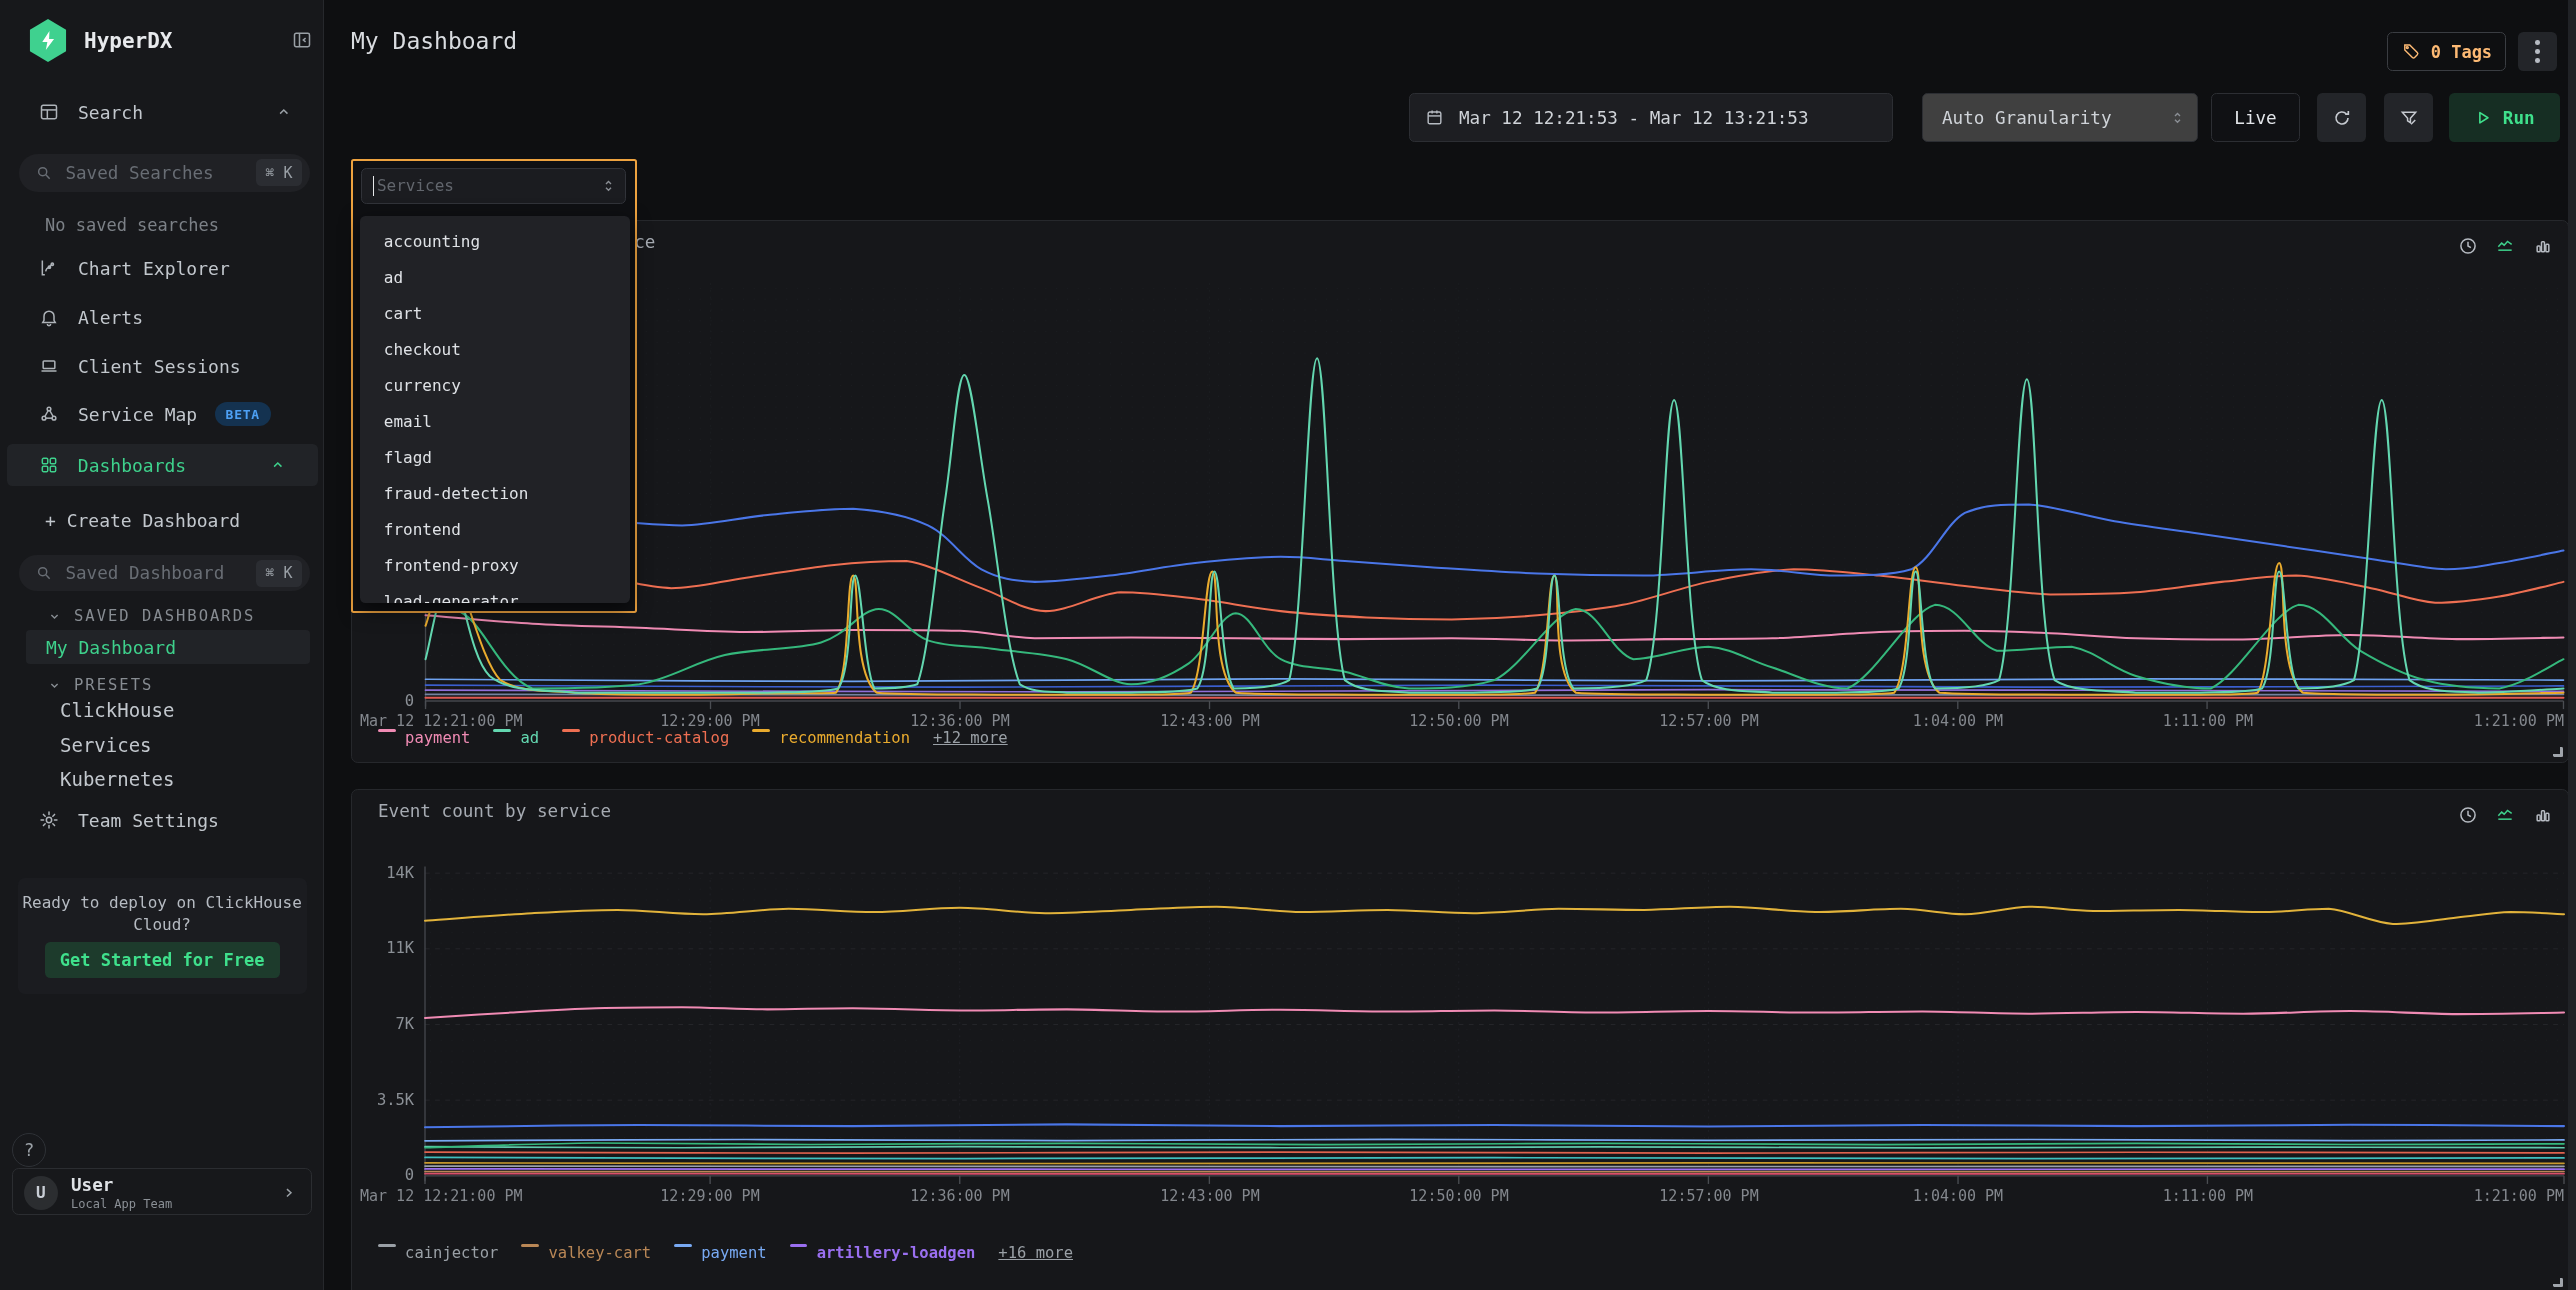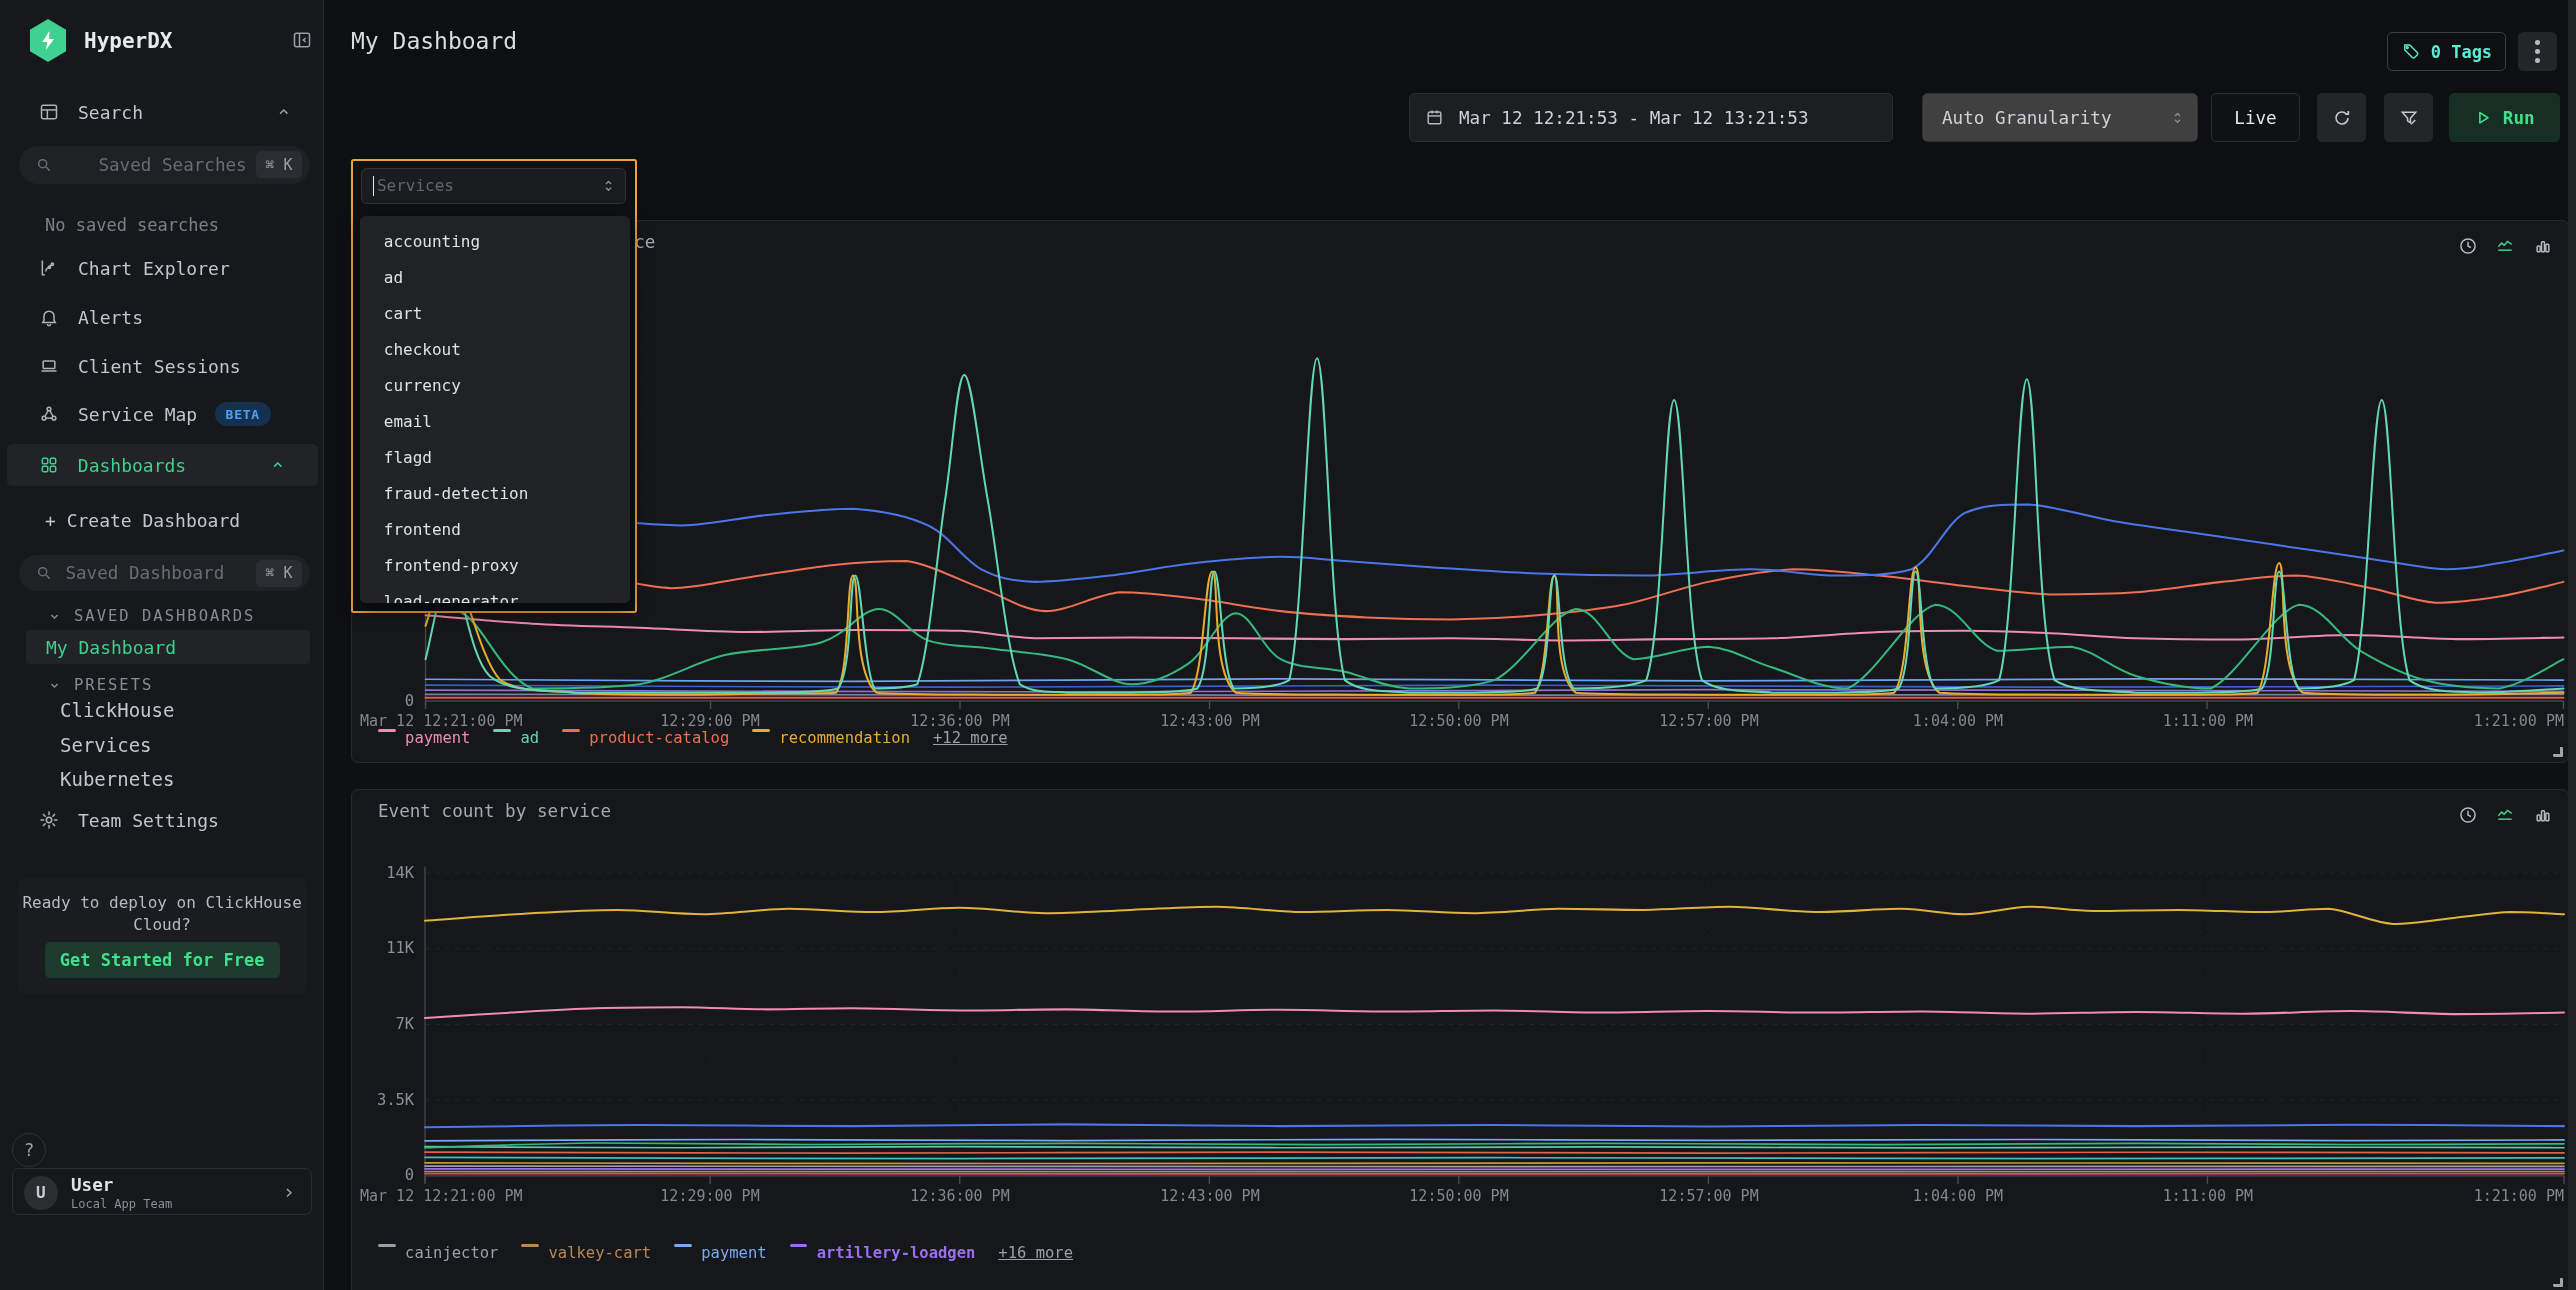--- a/index.html
+++ b/index.html
@@ -34,21 +34,21 @@
   .cta{position:absolute;left:27px;right:27px;top:64px;height:36px;background:#1d3b2c;border-radius:5.4px;color:#3fe08c;font-size:17px;font-weight:bold;display:flex;align-items:center;justify-content:center;}
   .help-circle{position:absolute;left:12px;top:1133px;width:34px;height:34px;border:1.4px solid #2e3136;border-radius:50%;color:#9aa0a6;font-size:17.6px;display:flex;align-items:center;justify-content:center;}
   .user-row{position:absolute;left:12px;top:1168px;width:300px;height:47px;border:0.7px solid #2b2d31;border-radius:6.8px;}
   .avatar{position:absolute;left:10.8px;top:6.8px;width:34px;height:34px;border-radius:50%;background:#2b2d30;color:#c9ced6;font-size:16px;font-weight:bold;display:flex;align-items:center;justify-content:center;}
   .uname{position:absolute;left:58px;top:6px;font-size:17.6px;font-weight:bold;color:#dfe2e6;}
   .uteam{position:absolute;left:58px;top:28px;font-size:12px;color:#8b9096;}
   .user-chev{position:absolute;right:13.5px;top:15px;color:#9aa0a6;}
 
   
   .page-title{position:absolute;left:351px;top:28px;font-size:23px;color:#d9dce0;}
-  .tags-btn{position:absolute;left:2387px;top:32px;width:119px;height:39px;border:0.7px solid #3a3d42;border-radius:5.4px;display:flex;align-items:center;justify-content:center;gap:10.8px;color:#5eead4;font-size:17px;font-weight:bold;}
+  .tags-btn{position:absolute;left:2387px;top:32px;width:119px;height:39px;border:0.7px solid #3a3d42;border-radius:5.4px;display:flex;align-items:center;justify-content:center;gap:10.8px;color:#fdba74;font-size:17px;font-weight:bold;}
   .kebab{position:absolute;left:2518px;top:32px;width:39px;height:39px;background:#232529;border-radius:5.4px;display:flex;flex-direction:column;align-items:center;justify-content:center;gap:4px;}
   .kebab i{width:4.7px;height:4.7px;border-radius:50%;background:#b6bbc2;}
   .searchbar{position:absolute;left:351px;top:93px;width:1043px;height:49px;background:#1e1f23;border-radius:5.4px;display:flex;align-items:center;}
   .lucene{width:111px;height:49px;background:#27282d;border-radius:5.4px 0 0 5.4px;display:flex;align-items:center;justify-content:center;gap:9.5px;color:#d9dce0;font-size:17px;font-weight:600;flex:none;}
   .searchbar input{flex:1;background:transparent;border:none;outline:none;margin-left:24px;font-size:17.6px;color:#c2c7cd;}
   .searchbar input::placeholder{color:#62666d;}
   .slash-chip{width:30px;height:30px;margin-right:15px;border:0.7px solid #3a3d42;border-radius:5.4px;color:#9aa0a6;font-size:16px;display:flex;align-items:center;justify-content:center;flex:none;}
   .tb-btn{position:absolute;top:93px;height:49px;border-radius:5.4px;display:flex;align-items:center;font-size:17.6px;color:#cfd3d8;}
   .date-btn{left:1409px;width:484px;background:#1d1e22;border:0.7px solid #2c2e33;}
   .date-btn .ic{margin:0 15px 0 15px;color:#b6bbc2;}
@@ -116,21 +116,21 @@
           <line x1="10" y1="9.5" x2="10" y2="20"></line>
         </svg>
       <span>Search</span>
       <span class="chev-slot">
           <svg class="ic" width="17.6" height="17.6" viewBox="0 0 24 24" fill="none" stroke="currentColor" stroke-width="2">
             <polyline points="7,14.5 12,9.5 17,14.5"></polyline>
           </svg>
         </span>
     </div>
 
-    <div class="pill" style="top:146px;gap:33px;">
+    <div class="pill" style="top:154px;">
       <svg class="ic mag" width="17.6" height="17.6" viewBox="0 0 24 24" fill="none" stroke="currentColor" stroke-width="2">
           <circle cx="10.5" cy="10.5" r="5.5"></circle>
           <line x1="14.8" y1="14.8" x2="20" y2="20"></line>
         </svg>
       <input placeholder="Saved Searches" style="">
       <span class="kbd-chip">⌘ K</span>
     </div>
     <div class="muted-line" style="top:215px;">No saved searches</div>
 
     <div class="nav-item" style="top:249px;">

